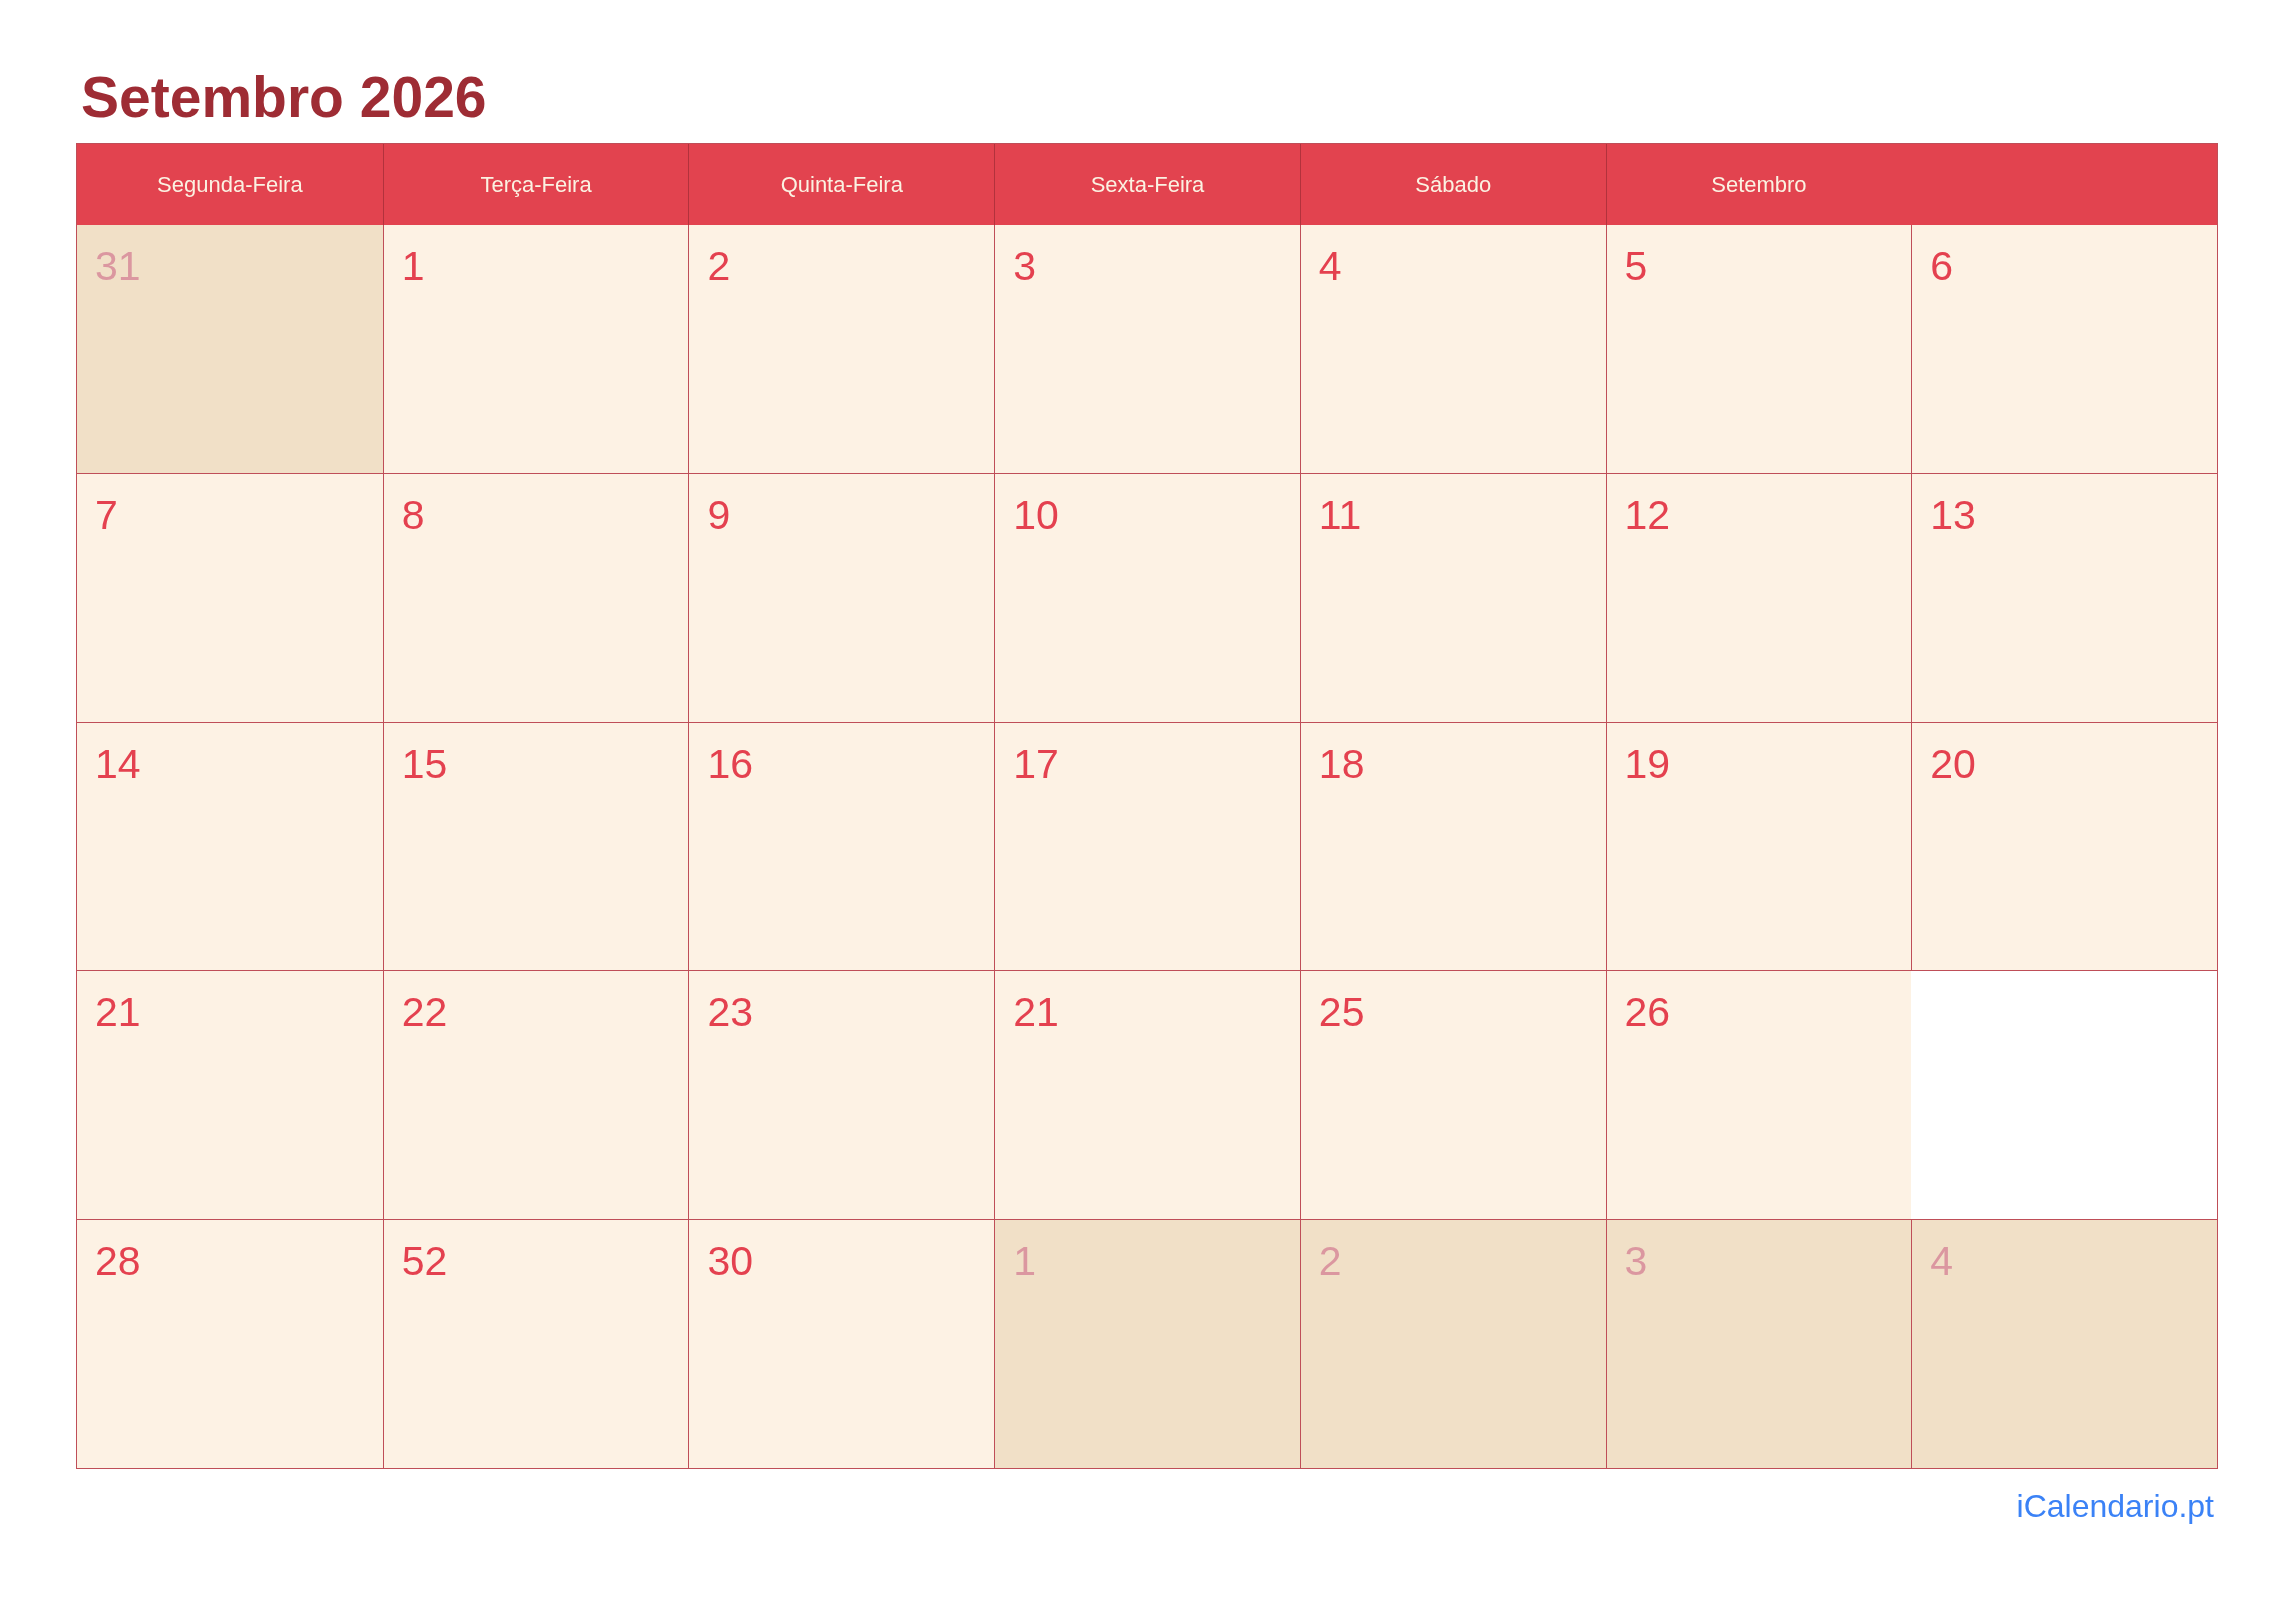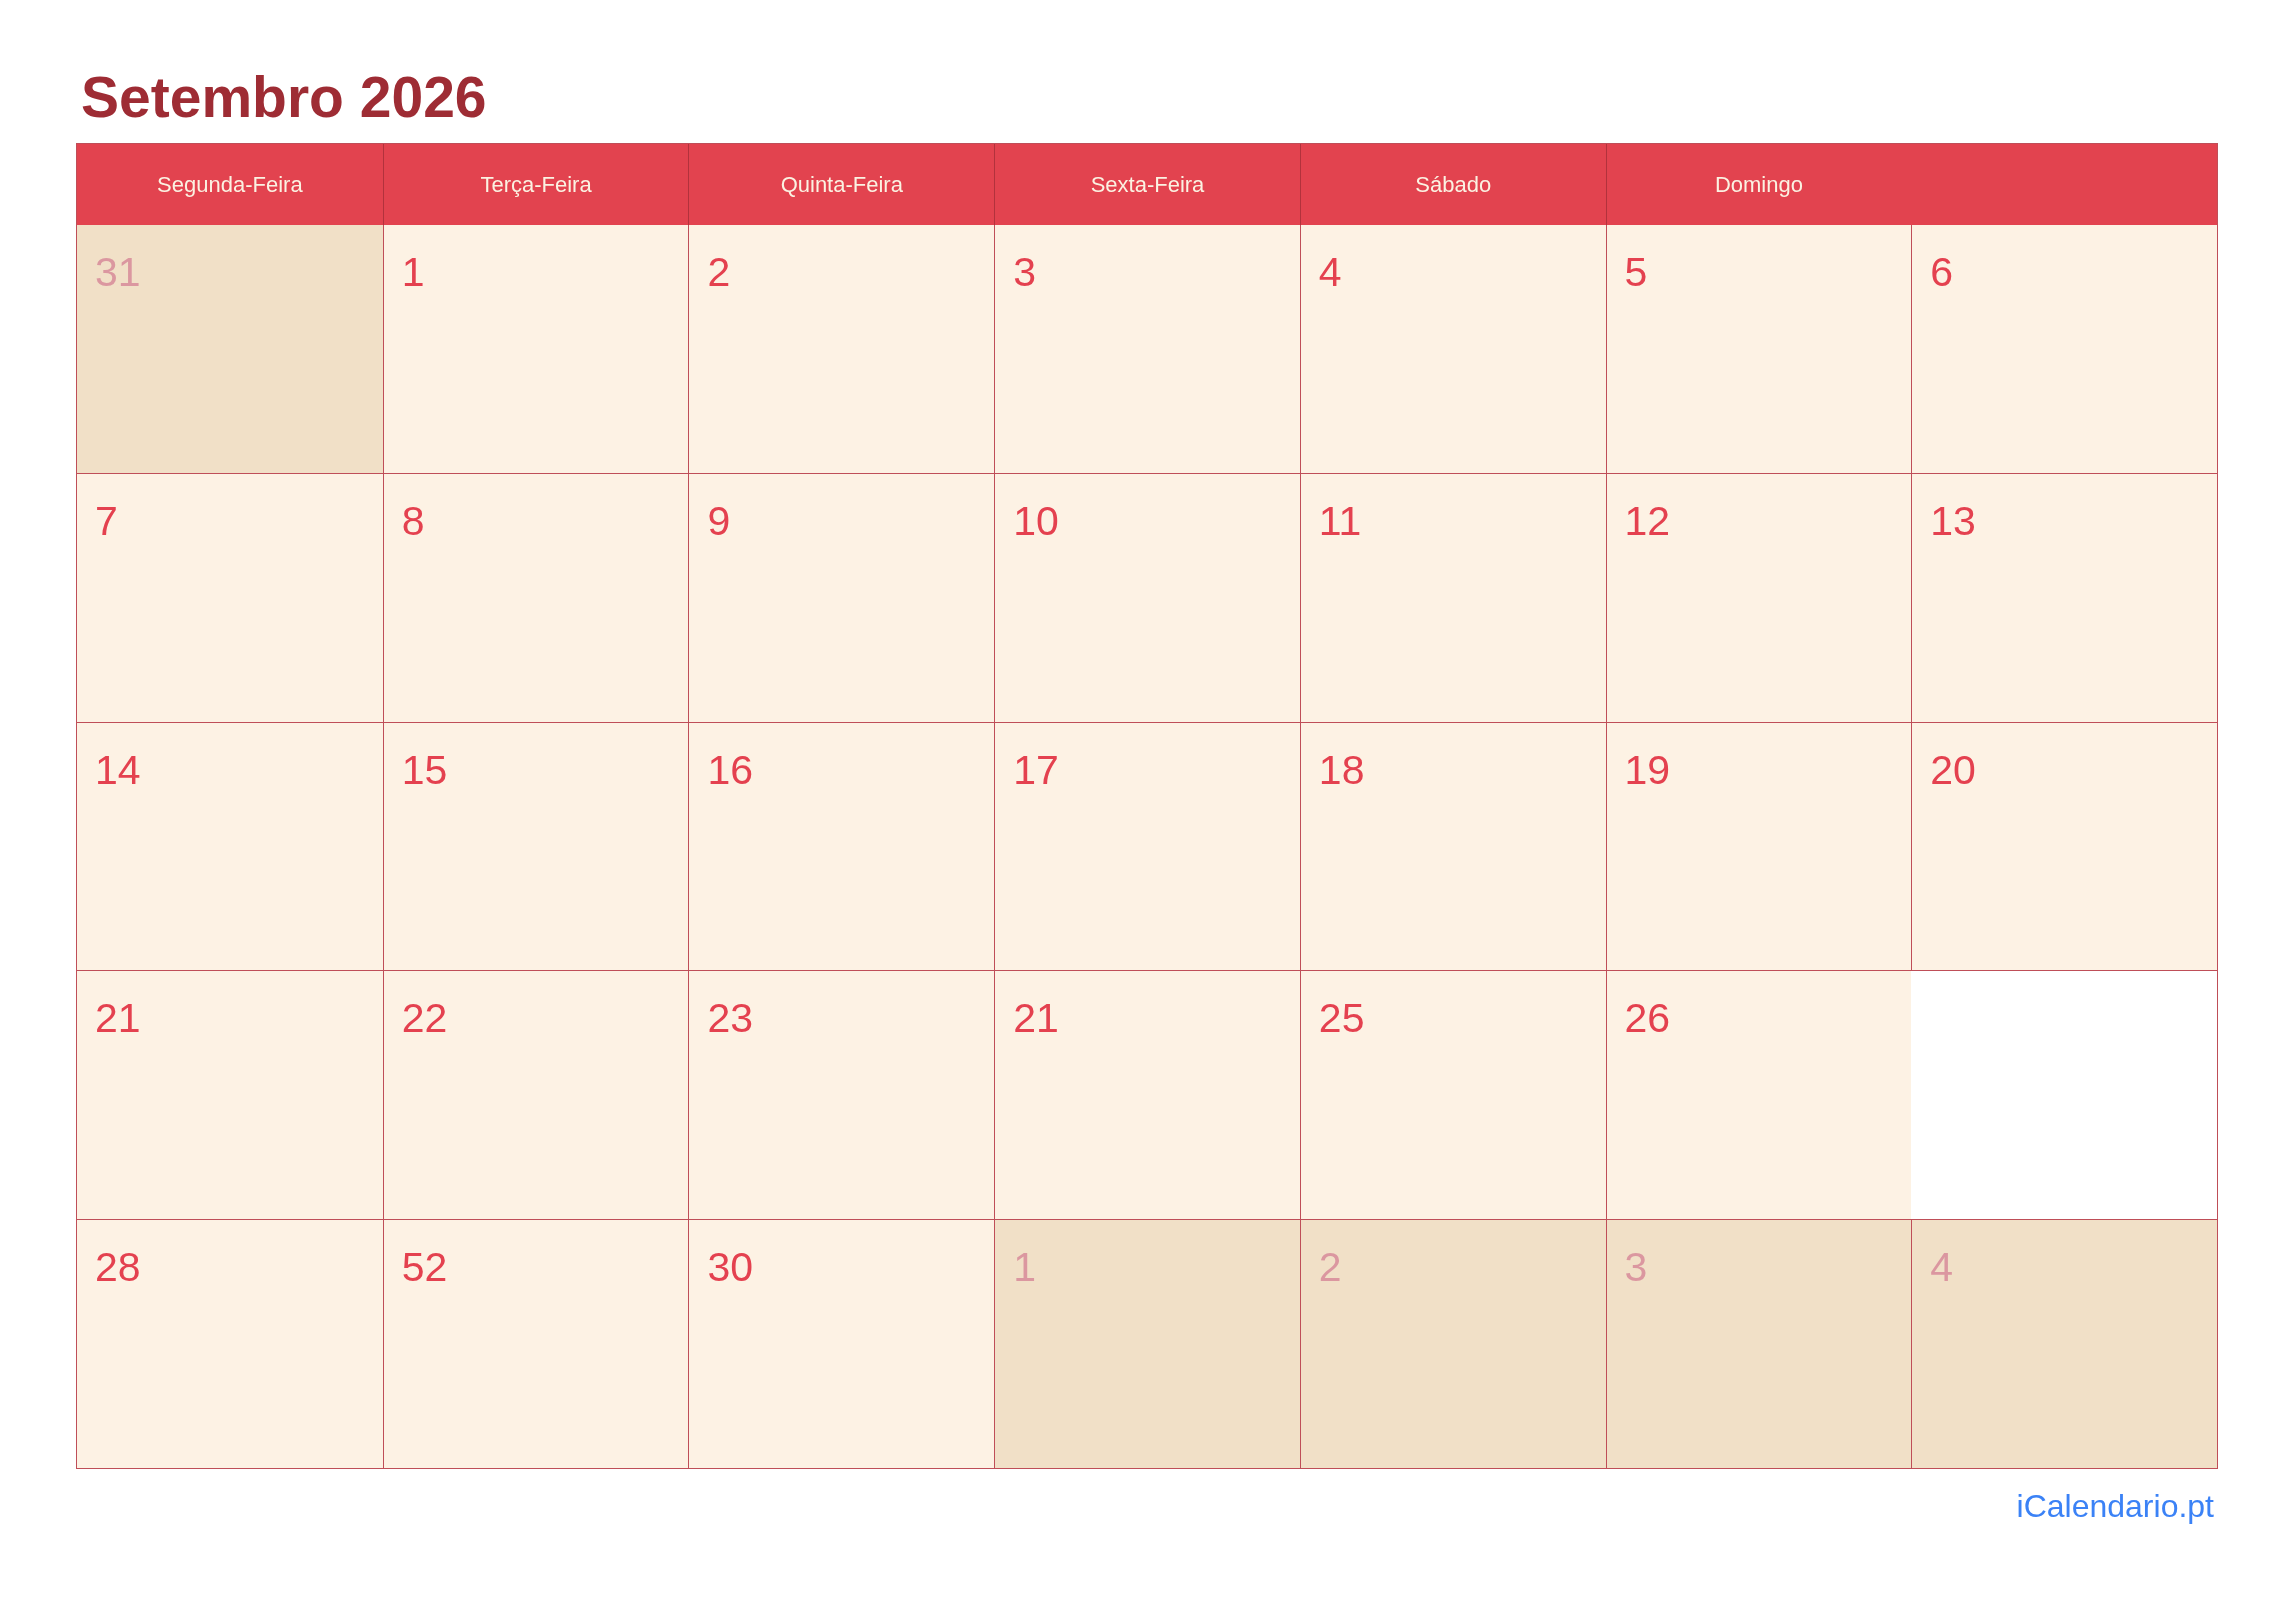--- a/index.html
+++ b/index.html
@@ -36,21 +36,21 @@
 
   .week-row {
     display:grid; grid-template-columns:repeat(7,1fr);
     flex:1; border-top:0.9px solid #BF4E58;
   }
   .week-row:first-child { border-top:none; }
 
   .day-cell {
     background:#FDF2E4;
     border-left:0.9px solid #BF4E58;
-    padding:25px 0 0 18px;
+    padding:19px 0 0 18px;
   }
   .day-cell:first-child { border-left:none; }
   .day-cell.other { background:#F1E0C7; }
 
   .day-number { font-size:41px; color:#E4414F; line-height:1.1; }
   .day-cell.other .day-number { color:#DB97A0; }
 
   .credit {
     position:absolute; right:74px; top:1488px;
     font-size:32px; color:#3b82f6;
@@ -64,21 +64,21 @@
   <div class="page-title">Setembro 2026</div>
 
   <div class="calendar">
 
     <div class="weekday-row">
       <div class="weekday-cell">Segunda-Feira</div>
       <div class="weekday-cell">Terça-Feira</div>
       <div class="weekday-cell">Quinta-Feira</div>
       <div class="weekday-cell">Sexta-Feira</div>
       <div class="weekday-cell">Sábado</div>
-      <div class="weekday-cell">Domingo</div>
+      <div class="weekday-cell">Setembro</div>
     </div>
 
     <div class="calendar-grid">
         <div class="week-row">
           <div class="day-cell other"><span class="day-number">31</span></div>
           <div class="day-cell"><span class="day-number">1</span></div>
           <div class="day-cell"><span class="day-number">2</span></div>
           <div class="day-cell"><span class="day-number">3</span></div>
           <div class="day-cell"><span class="day-number">4</span></div>
           <div class="day-cell"><span class="day-number">5</span></div>

